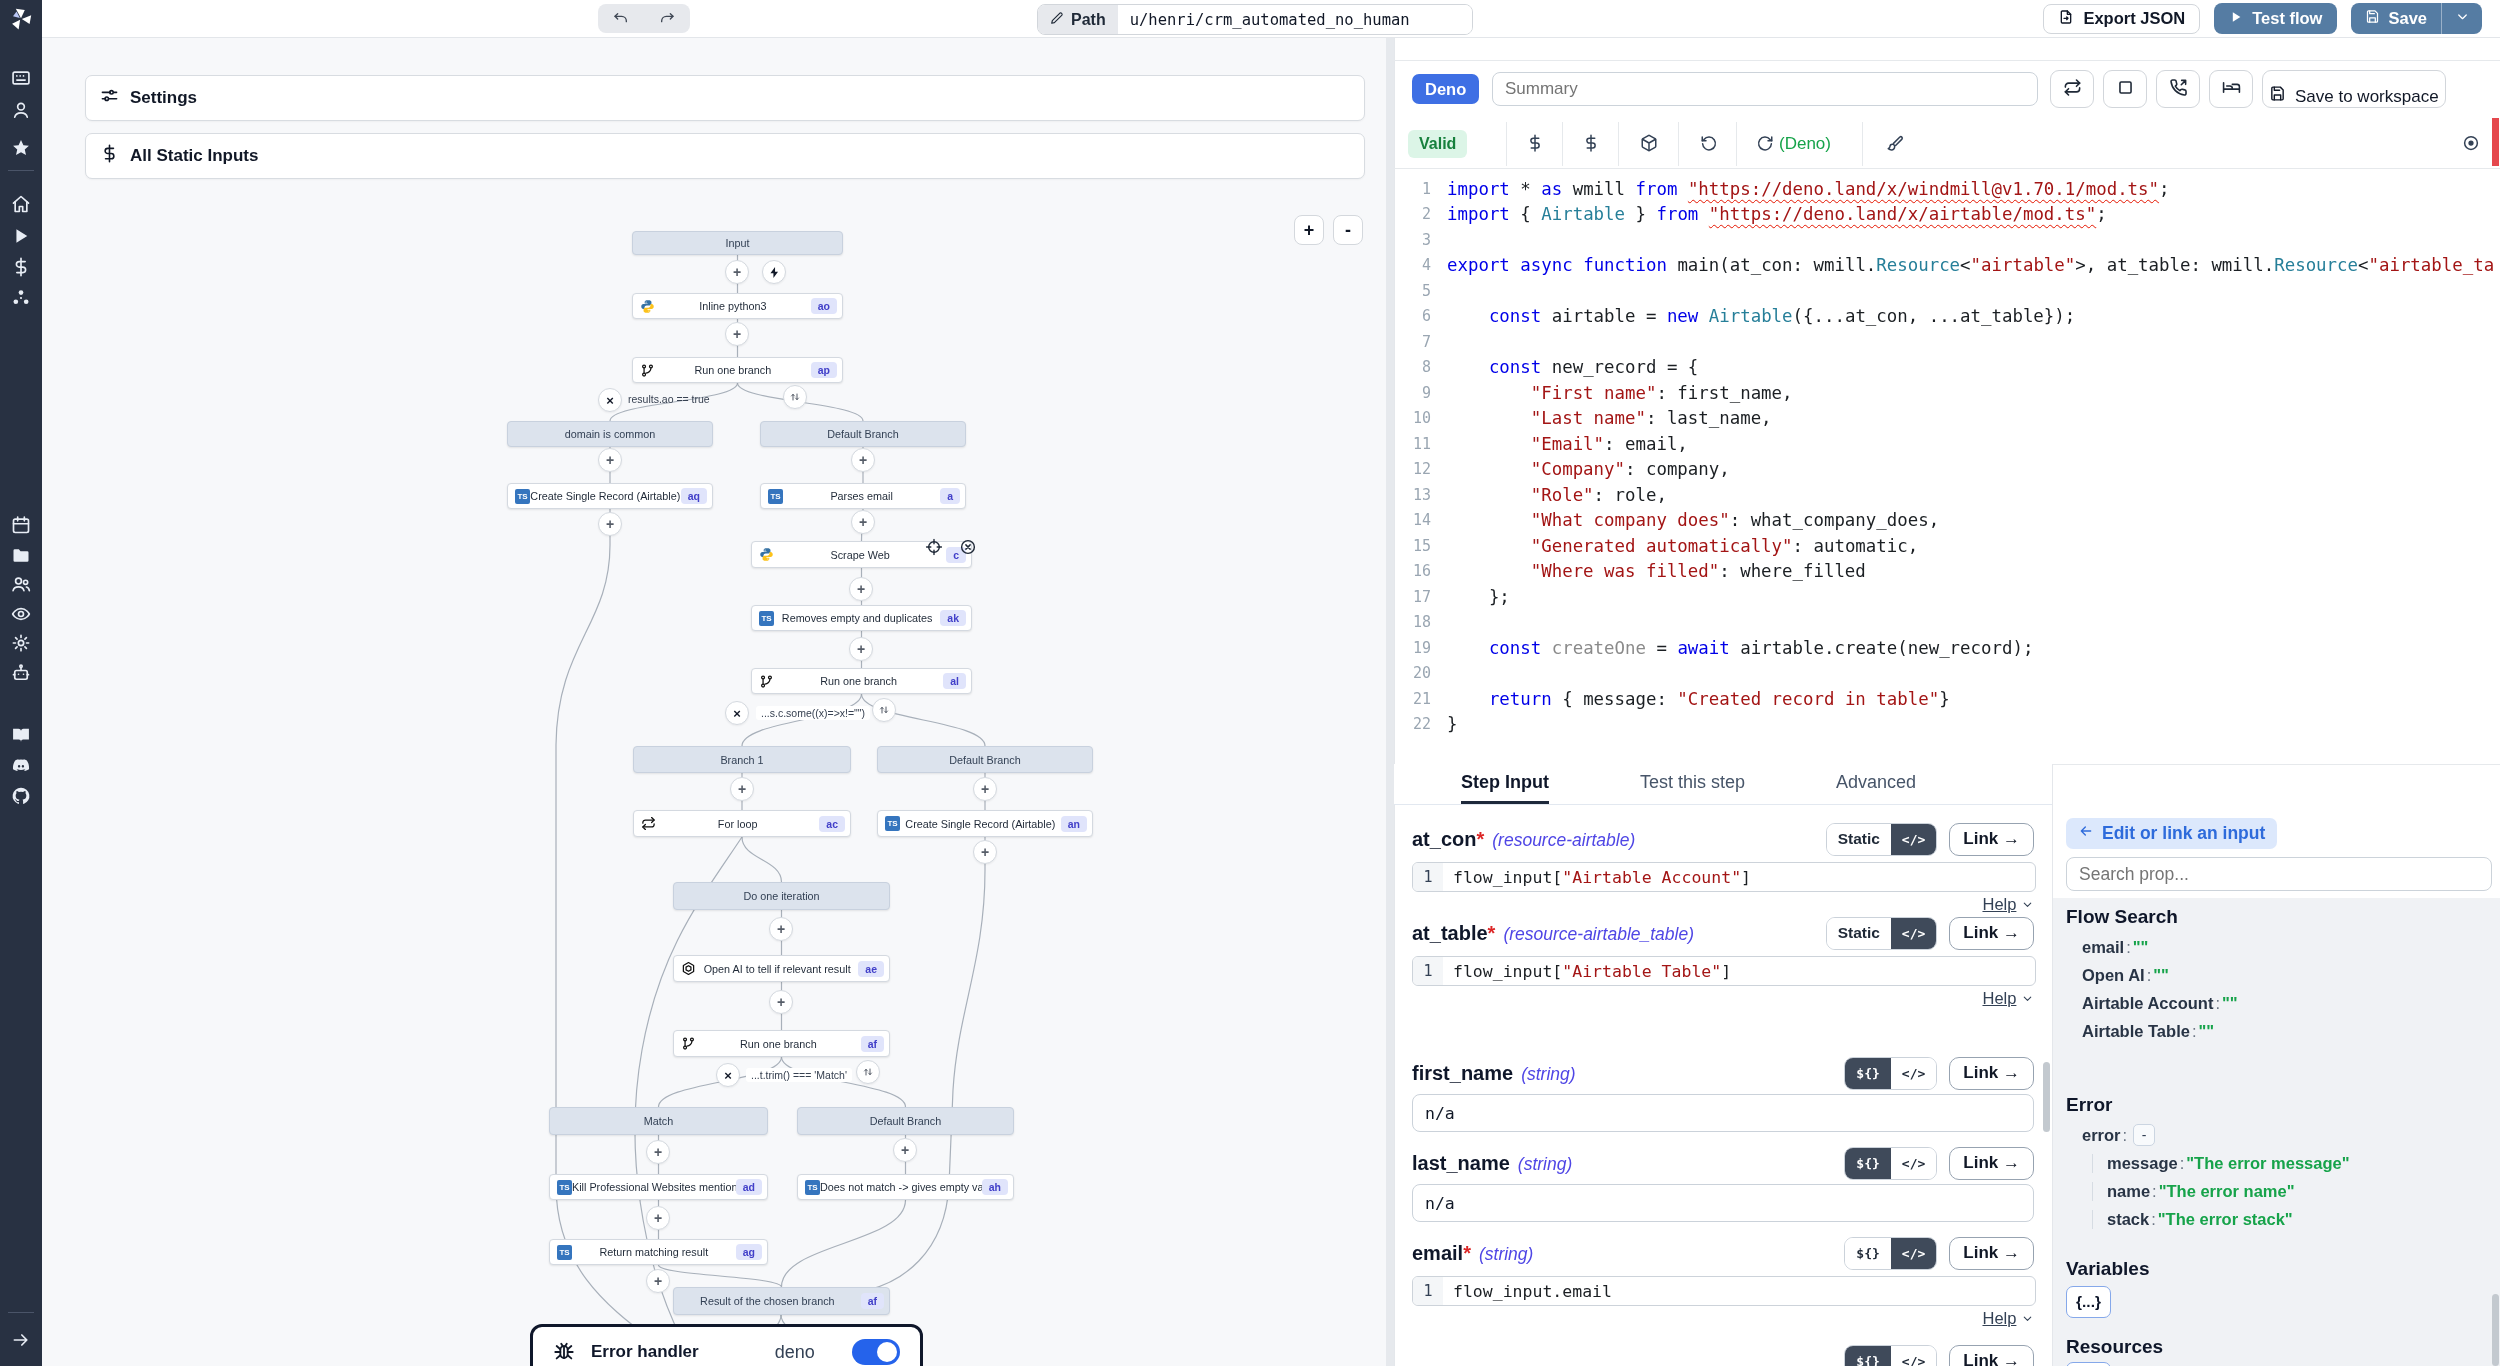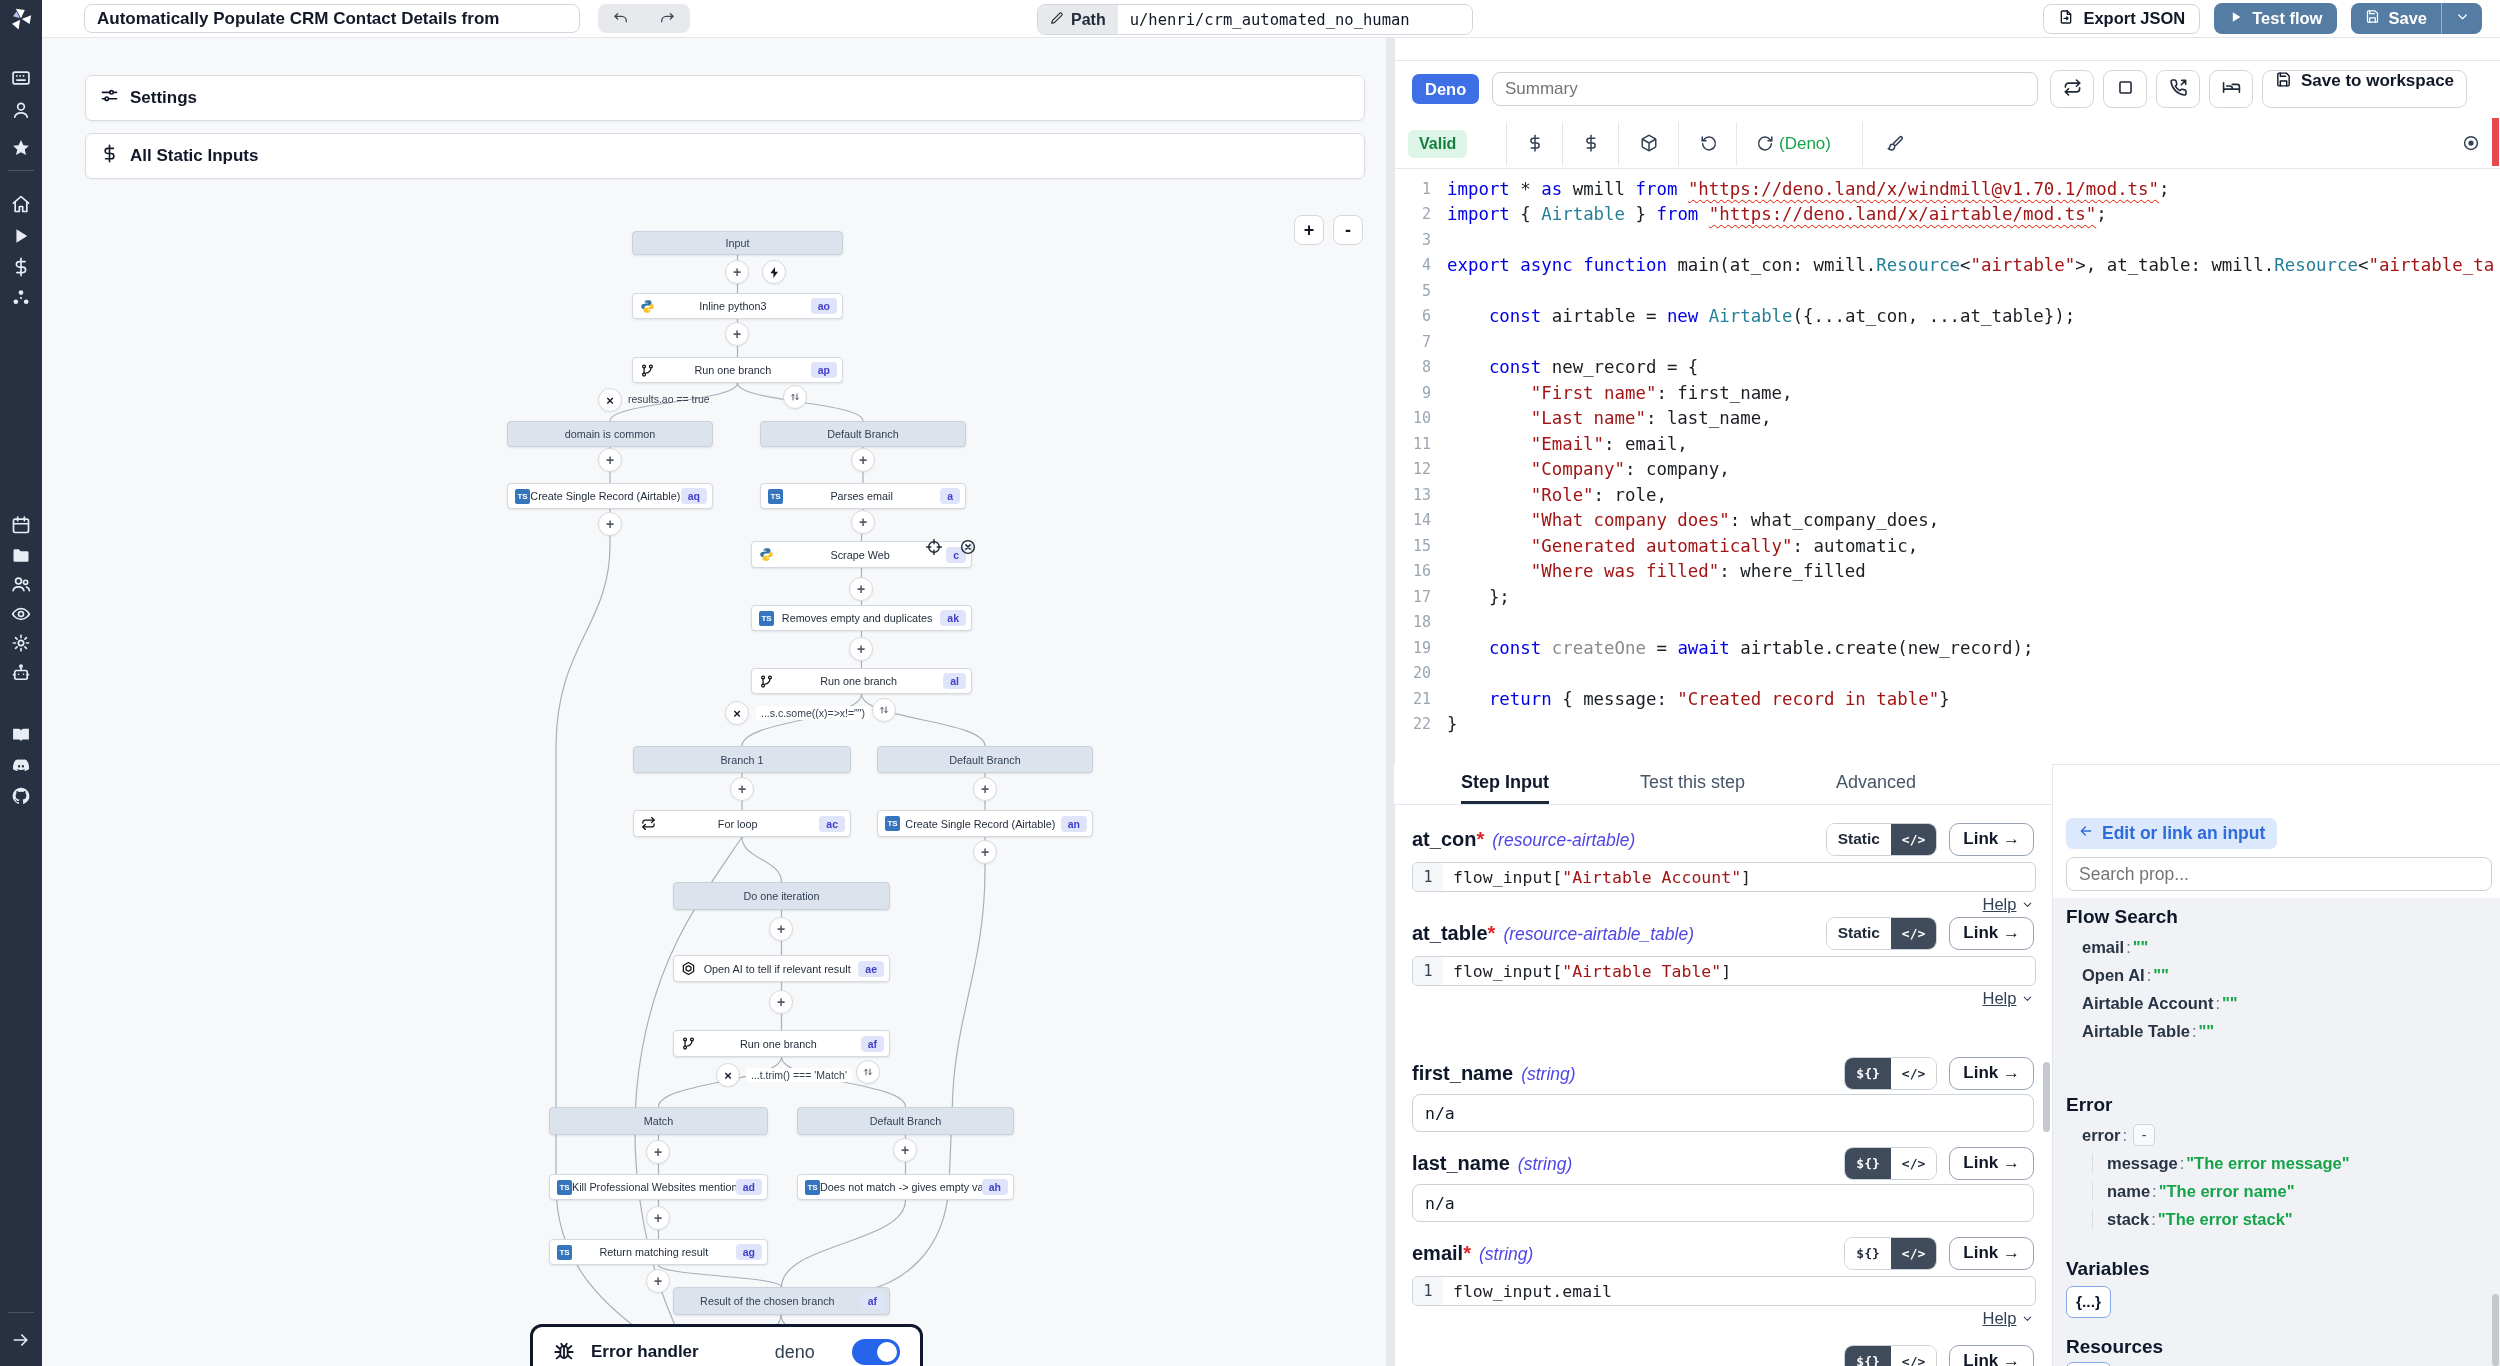--- a/index.html
+++ b/index.html
@@ -78,22 +78,22 @@
   .splitter{position:absolute;left:1386px;top:37px;width:8px;height:1329px;background:#e6e9ed;cursor:col-resize;}
   .right-bg{position:absolute;left:1394px;top:37px;width:1106px;height:1329px;background:#fff;border-left:1px solid #e4e7eb;box-sizing:border-box;}
   .hline{position:absolute;background:#e6e9ec;}
   .deno-badge{position:absolute;left:1412px;top:74px;height:30px;padding:0 13px;background:#3e6fe4;color:#fff;border-radius:7px;
       font-size:16.5px;font-weight:700;display:flex;align-items:center;cursor:pointer;}
   .summary-input{position:absolute;left:1492px;top:72px;width:520px;height:32px;border:1px solid #ccd3da;border-radius:8px;
       padding:0 12px;font-size:17px;font-family:"Liberation Sans",sans-serif;color:#111;outline:none;}
   .icon-btn{position:absolute;top:70px;width:44px;height:38px;background:#fff;border:1px solid #d2d6db;border-radius:9px;
       color:#1f2937;display:flex;align-items:center;justify-content:center;cursor:pointer;}
   .icon-btn svg{width:19px;height:19px;}
-  .save-ws{position:absolute;left:2262px;top:70px;height:38px;padding:0 12px;display:flex;align-items:flex-start;gap:9px;
-      background:#fff;border:1px solid #d2d6db;border-radius:9px;font-size:17px;font-weight:700;color:#111827;cursor:pointer;}
+  .save-ws{position:absolute;left:2262px;top:70px;height:38px;padding:0 6px;display:flex;align-items:flex-end;gap:9px;
+      background:#fff;border:1px solid #d2d6db;border-radius:9px;font-size:17px;font-weight:400;color:#111827;cursor:pointer;}
   .save-ws svg{width:17px;height:17px;}
   .valid-badge{position:absolute;left:1408px;top:130px;height:28px;padding:0 11px;background:#dcf5e7;color:#17803d;
       border-radius:6px;font-size:16px;font-weight:700;display:flex;align-items:center;}
   .tb-ic{position:absolute;top:131px;width:26px;height:26px;color:#334155;display:flex;align-items:center;justify-content:center;cursor:pointer;background:none;border:none;}
   .tb-ic svg{width:18px;height:18px;}
   .tb-sep{position:absolute;top:122px;width:1px;height:44px;background:#e6e9ec;}
   .deno-hint{position:absolute;left:1779px;top:134px;font-size:17px;color:#16a34a;}
   .cline{display:flex;height:25.5px;align-items:center;white-space:pre;}
   .ln{width:36px;text-align:right;padding-right:16px;font-size:15px;color:#9aa6b2;flex:none;
       font-family:"DejaVu Sans Mono",monospace;}
@@ -265,21 +265,20 @@
       </div>
       <div class="sb-div" style="top: 1312px;"></div>
       <div class="sb-item" style="top: 1330px;">
         <svg viewBox="0 0 24 24" fill="none" stroke="currentColor" stroke-width="2" stroke-linecap="round" stroke-linejoin="round">
           <path d="M4 12h15M13 6l6 6-6 6"></path>
         </svg>
       </div>
     </div>
 
   <div class="topbar">
-    <input class="title-input" value="Automatically Populate CRM Contact Details from" style="">
     <div class="undoredo">
       <button id="ic-undo">
           <svg viewBox="0 0 24 24" fill="none" stroke="currentColor" stroke-width="2" stroke-linecap="round" stroke-linejoin="round">
             <path d="M7 12L3 8l4-4"></path>
             <path d="M3 8h10a7 7 0 017 7v1"></path>
           </svg>
         </button>
       <button id="ic-redo">
           <svg viewBox="0 0 24 24" fill="none" stroke="currentColor" stroke-width="2" stroke-linecap="round" stroke-linejoin="round">
             <path d="M17 12l4-4-4-4"></path>

